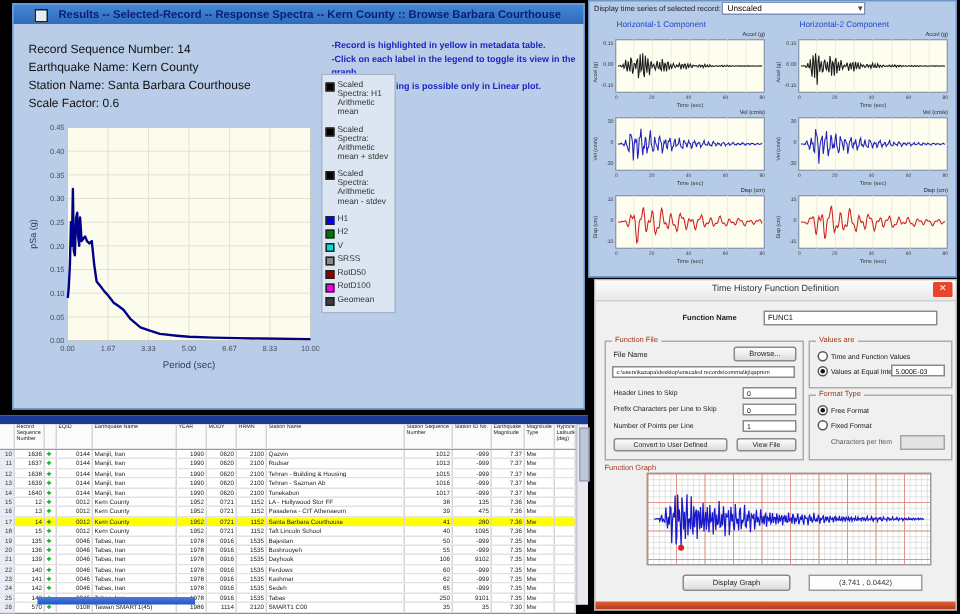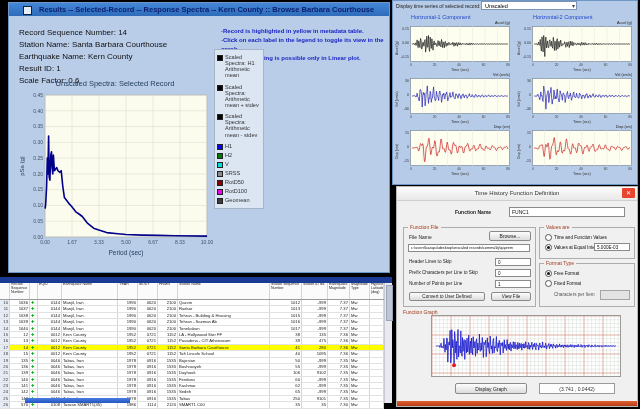--- a/index.html
+++ b/index.html
@@ -99,23 +99,22 @@
   svg text{font-family:"Liberation Sans", sans-serif;}
 </style>
 </head>
 <body>
 
 <section id="spectra-panel">
   <span class="panel-icon"></span>
   <div class="panel-titlebar">Results -- Selected-Record -- Response Spectra -- Kern County :: Browse Barbara Courthouse</div>
   <div id="meta">
       <div class="meta-line">Record Sequence Number: 14</div>
+      <div class="meta-line">Earthquake Name: Kern County</div>
       <div class="meta-line">Station Name: Santa Barbara Courthouse</div>
-      <div class="meta-line">Earthquake Name: Kern County</div>
-      <div class="meta-line">Result ID: 1</div>
       <div class="meta-line">Scale Factor: 0.6</div>
     </div>
   <div id="notes">
       <div class="note-line">-Record is highlighted in yellow in metadata table.</div>
       <div class="note-line">-Click on each label in the legend to toggle its view in the graph.</div>
       <div class="note-line">-Window Zooming is possible only in Linear plot.</div>
     </div>
   <div id="legend">
       <div class="legend-item group">
         <span class="sw" style="background: rgb(0, 0, 0);"></span>
@@ -152,21 +151,20 @@
       <div class="legend-item">
         <span class="sw" style="background: rgb(238, 0, 238);"></span>
         <span>RotD100</span>
       </div>
       <div class="legend-item">
         <span class="sw" style="background: rgb(61, 61, 61);"></span>
         <span>Geomean</span>
       </div>
     </div>
   <div id="chart">
-    <div class="chart-title">Unscaled Spectra: Selected Record</div>
     <svg id="chart-svg" width="196" height="178">
         <rect x="28" y="6" width="162" height="142" fill="#fcfcee" stroke="#8f9aa8" stroke-width="0.6"></rect>
         <line x1="28" x2="190" y1="148" y2="148" stroke="#d9d9c4" stroke-width="0.5"></line>
         <text x="26" y="149.8" font-size="5" fill="#445066" text-anchor="end">0.00</text>
         <line x1="28" x2="190" y1="132.22222222222223" y2="132.22222222222223" stroke="#d9d9c4" stroke-width="0.5"></line>
         <text x="26" y="134.02222222222224" font-size="5" fill="#445066" text-anchor="end">0.05</text>
         <line x1="28" x2="190" y1="116.44444444444444" y2="116.44444444444444" stroke="#d9d9c4" stroke-width="0.5"></line>
         <text x="26" y="118.24444444444444" font-size="5" fill="#445066" text-anchor="end">0.10</text>
         <line x1="28" x2="190" y1="100.66666666666667" y2="100.66666666666667" stroke="#d9d9c4" stroke-width="0.5"></line>
         <text x="26" y="102.46666666666667" font-size="5" fill="#445066" text-anchor="end">0.15</text>

